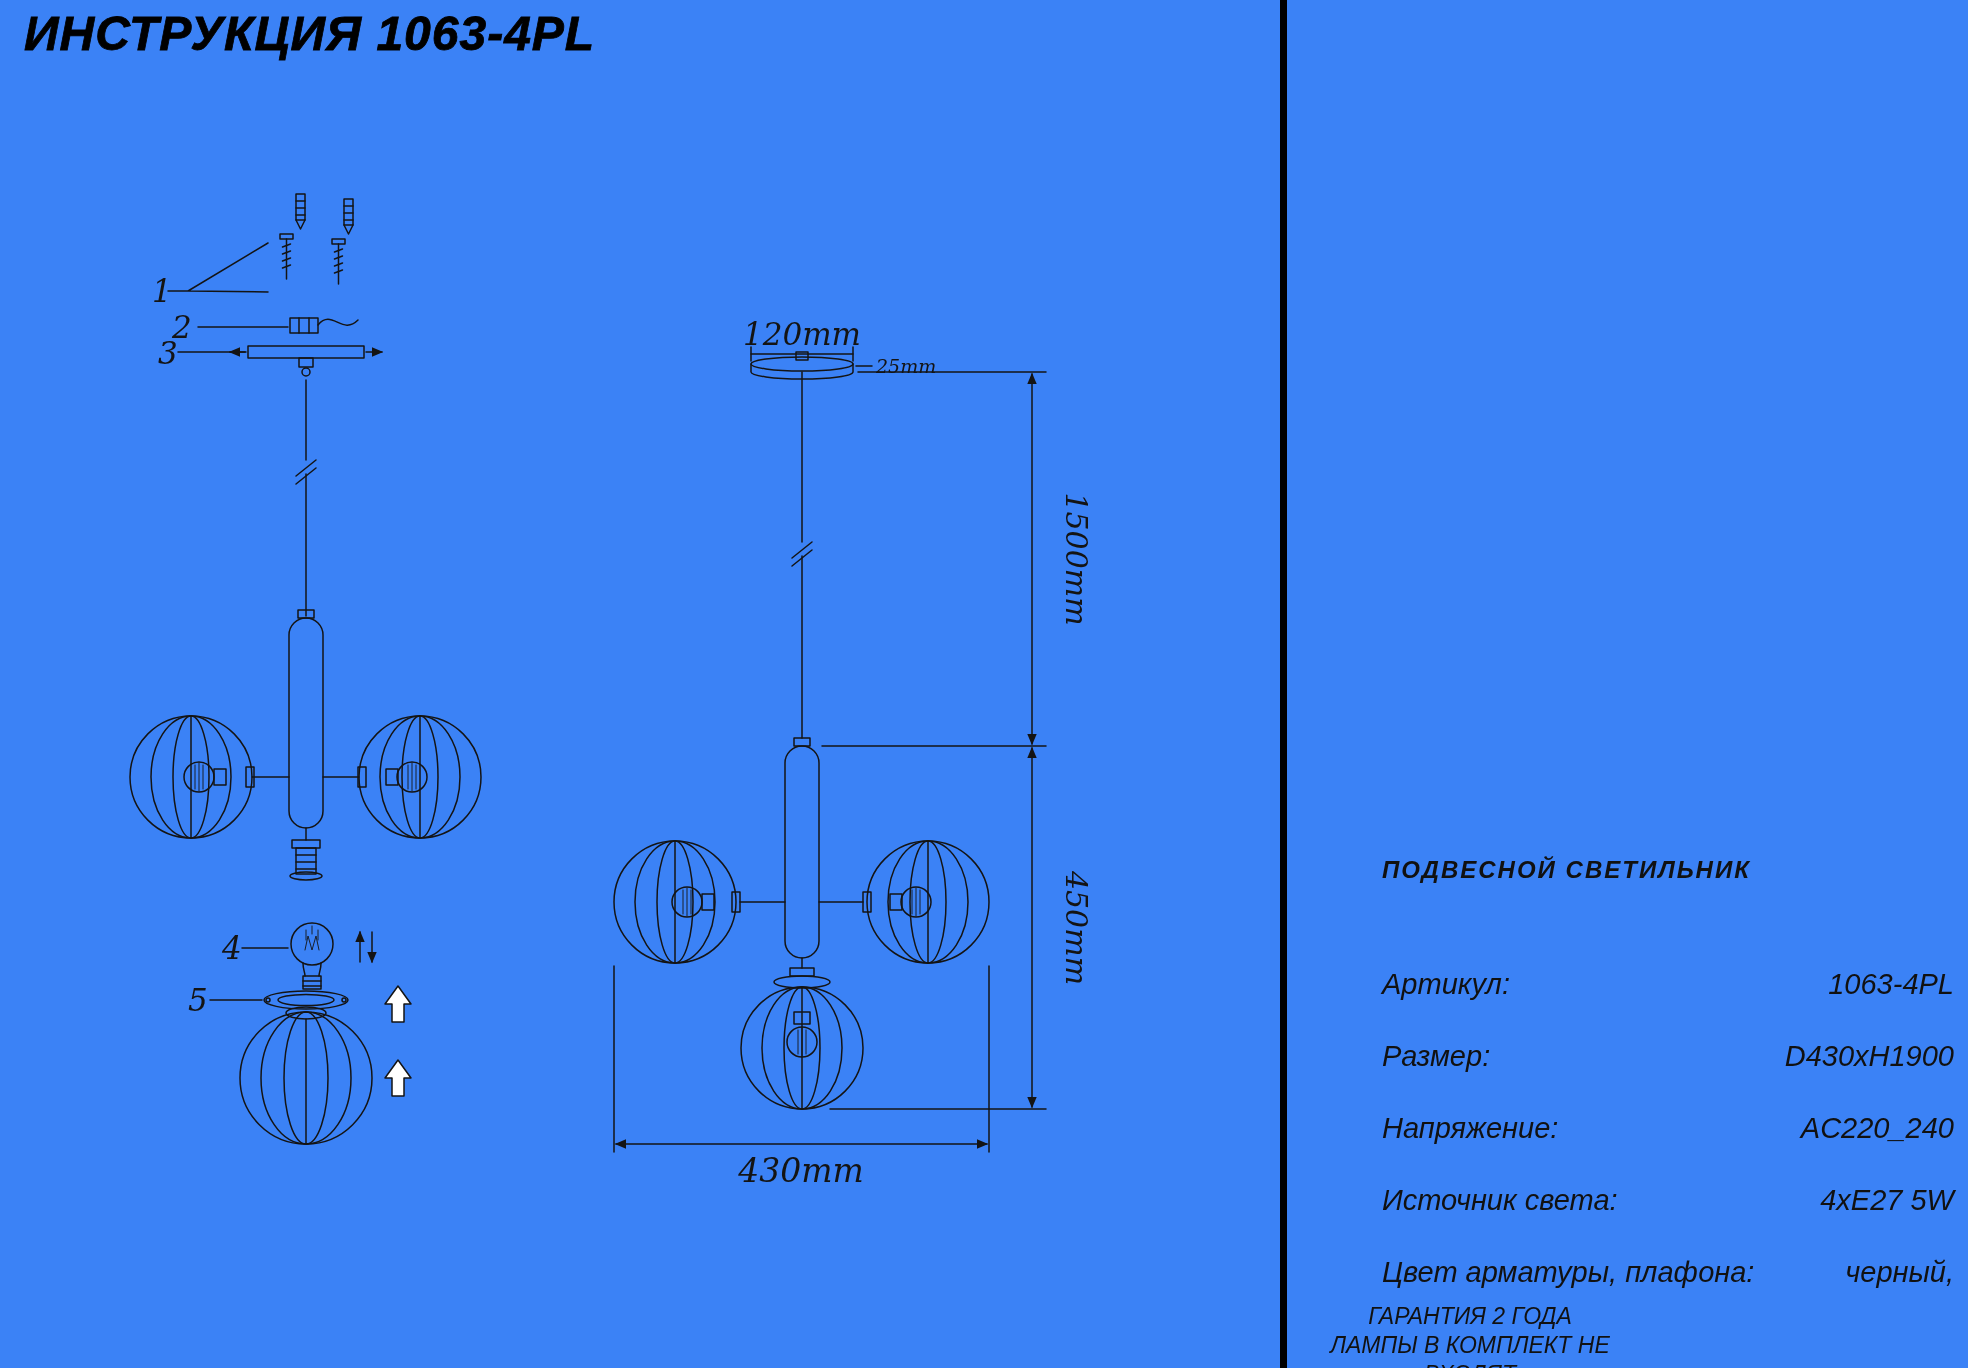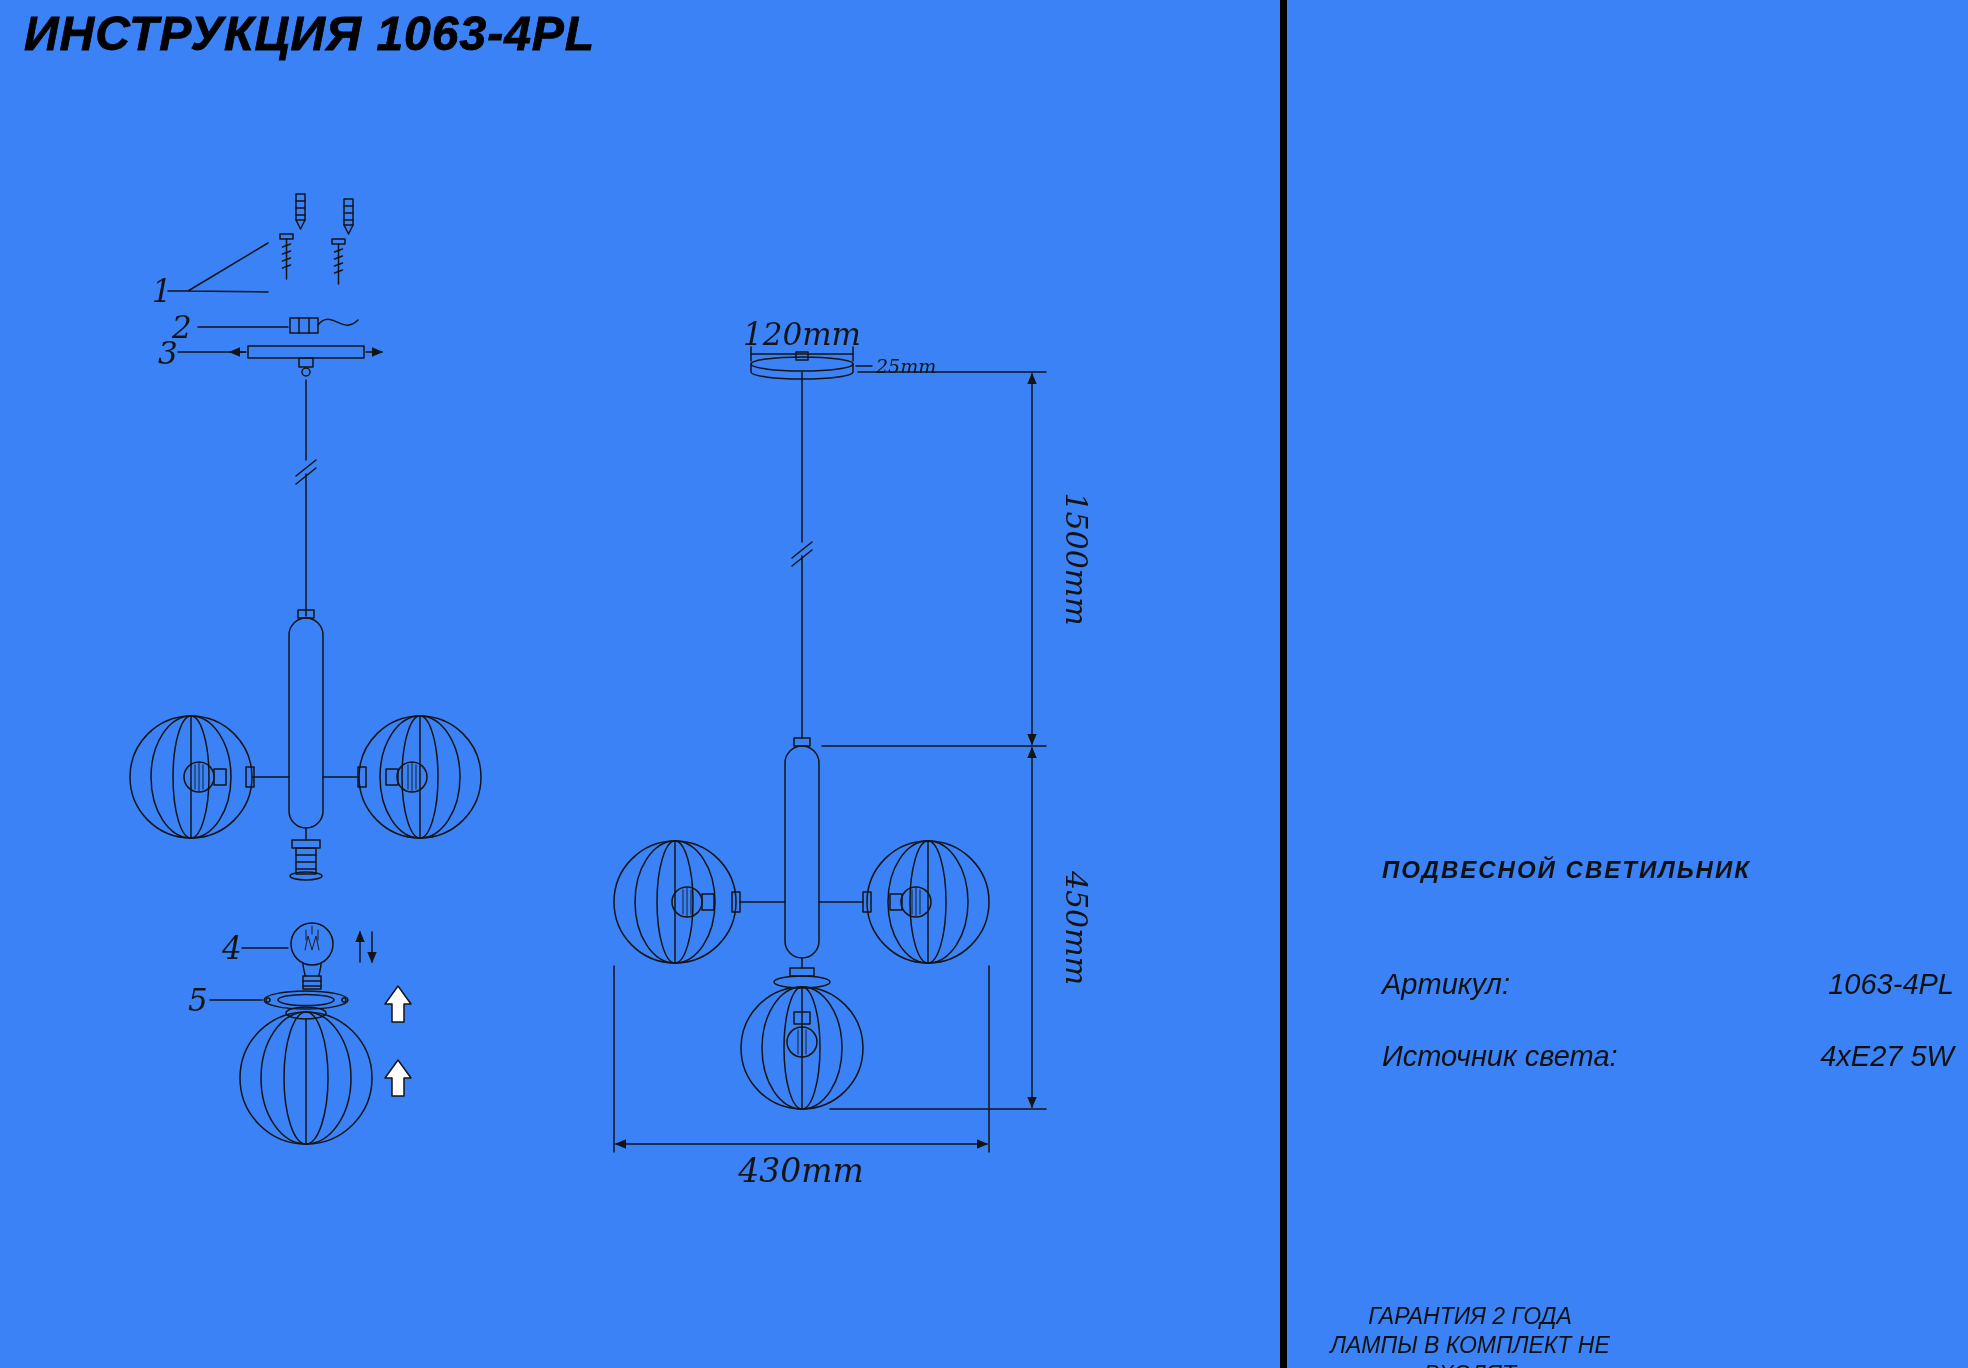--- a/index.html
+++ b/index.html
@@ -237,22 +237,34 @@
   </svg>
 
   <div class="info">
     <div class="info-heading">ПОДВЕСНОЙ СВЕТИЛЬНИК</div>
     <div class="specs">
       <div class="spec-row">
         <span class="spec-label">Артикул:</span>
         <span class="spec-value">1063-4PL</span>
       </div>
       <div class="spec-row">
+        <span class="spec-label">Размер:</span>
+        <span class="spec-value">D430xH1900</span>
+      </div>
+      <div class="spec-row">
+        <span class="spec-label">Напряжение:</span>
+        <span class="spec-value">AC220_240</span>
+      </div>
+      <div class="spec-row">
         <span class="spec-label">Источник света:</span>
         <span class="spec-value">4xE27 5W</span>
+      </div>
+      <div class="spec-row">
+        <span class="spec-label">Цвет арматуры, плафона:</span>
+        <span class="spec-value">черный,</span>
       </div>
     </div>
   </div>
 
   <div class="footer">
     <div>ГАРАНТИЯ 2 ГОДА</div>
     <div>ЛАМПЫ В КОМПЛЕКТ НЕ ВХОДЯТ</div>
   </div>
 
 </div>

